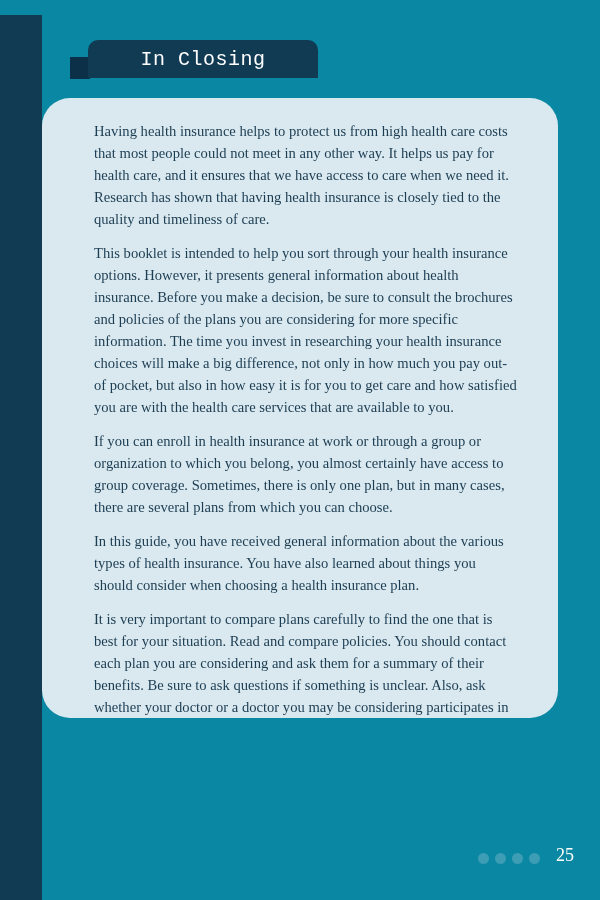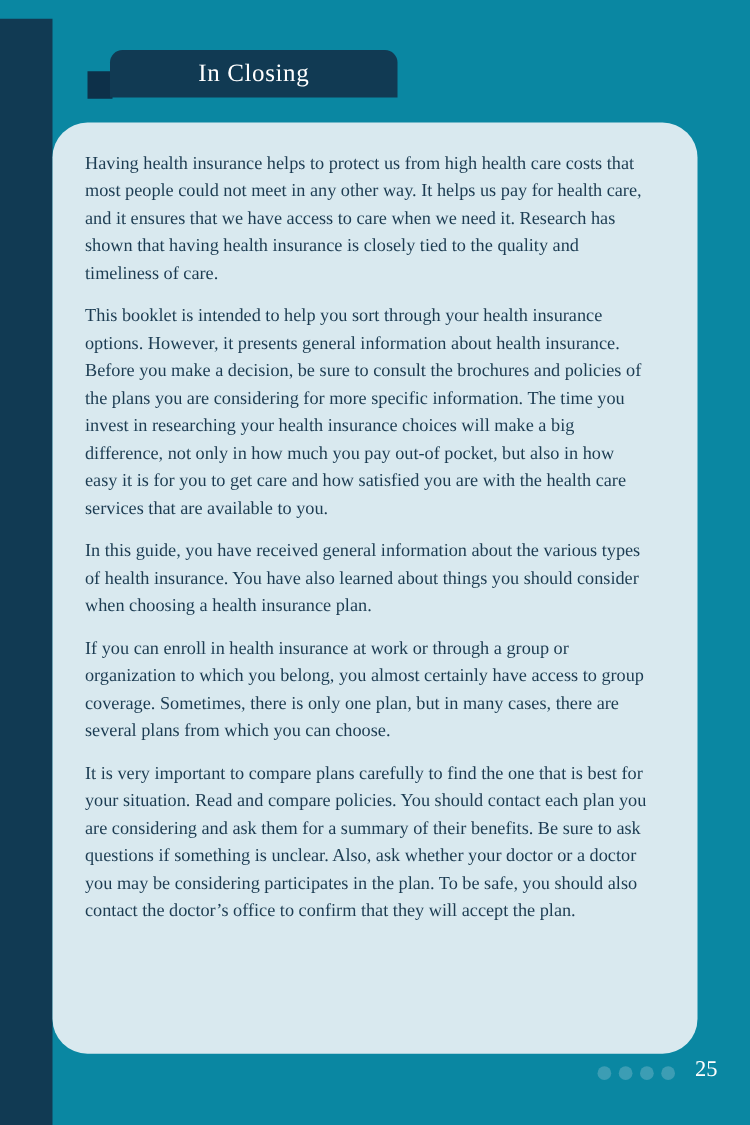--- a/index.html
+++ b/index.html
@@ -37,31 +37,32 @@
     width: 230px;
     height: 38px;
     background: #113a53;
     border-radius: 10px 10px 0 0;
     display: flex;
     align-items: center;
     justify-content: center;
     color: #ffffff;
     font-size: 20px;
     letter-spacing: 0.5px;
+    font-family: Liberation Mono, monospace;
   }
   .content-card {
     position: absolute;
     left: 42px;
     top: 98px;
     width: 516px;
-    height: 745px;
+    height: 620px;
     background: #d9e9ef;
     border-radius: 28px;
     box-sizing: border-box;
-    padding: 22px 40px 0 26px;
+    padding: 22px 40px 0 52px;
     overflow: hidden;
   }
   .content-card p {
     margin: 0 0 12px 0;
     font-size: 14.6px;
     line-height: 22px;
     color: #1c3c52;
   }
   .pagination-dots {
     position: absolute;
@@ -91,22 +92,22 @@
 
 <div class="tab-fold"></div>
 
 <div class="section-tab">
   <span>In Closing</span>
 </div>
 
 <div class="content-card">
   <p>Having health insurance helps to protect us from high health care costs that most people could not meet in any other way. It helps us pay for health care, and it ensures that we have access to care when we need it. Research has shown that having health insurance is closely tied to the quality and timeliness of care.</p>
   <p>This booklet is intended to help you sort through your health insurance options. However, it presents general information about health insurance. Before you make a decision, be sure to consult the brochures and policies of the plans you are considering for more specific information. The time you invest in researching your health insurance choices will make a big difference, not only in how much you pay out-of pocket, but also in how easy it is for you to get care and how satisfied you are with the health care services that are available to you.</p>
+  <p>If you can enroll in health insurance at work or through a group or organization to which you belong, you almost certainly have access to group coverage. Sometimes, there is only one plan, but in many cases, there are several plans from which you can choose.</p>
   <p>In this guide, you have received general information about the various types of health insurance. You have also learned about things you should consider when choosing a health insurance plan.</p>
-  <p>If you can enroll in health insurance at work or through a group or organization to which you belong, you almost certainly have access to group coverage. Sometimes, there is only one plan, but in many cases, there are several plans from which you can choose.</p>
   <p>It is very important to compare plans carefully to find the one that is best for your situation. Read and compare policies. You should contact each plan you are considering and ask them for a summary of their benefits. Be sure to ask questions if something is unclear. Also, ask whether your doctor or a doctor you may be considering participates in the plan. To be safe, you should also contact the doctor’s office to confirm that they will accept the plan.</p>
 </div>
 
 <div class="pagination-dots">
   <span class="dot"></span>
   <span class="dot"></span>
   <span class="dot"></span>
   <span class="dot"></span>
 </div>
 

